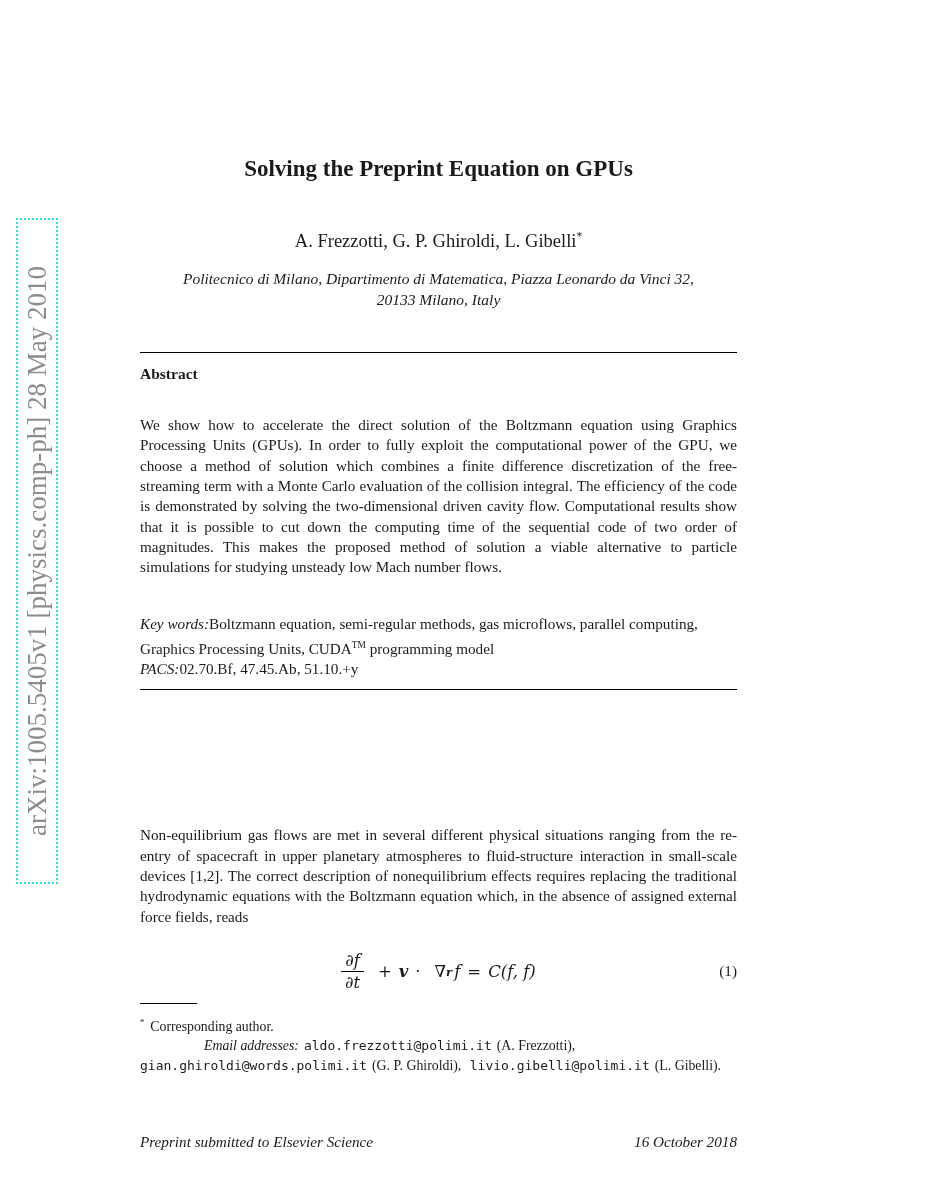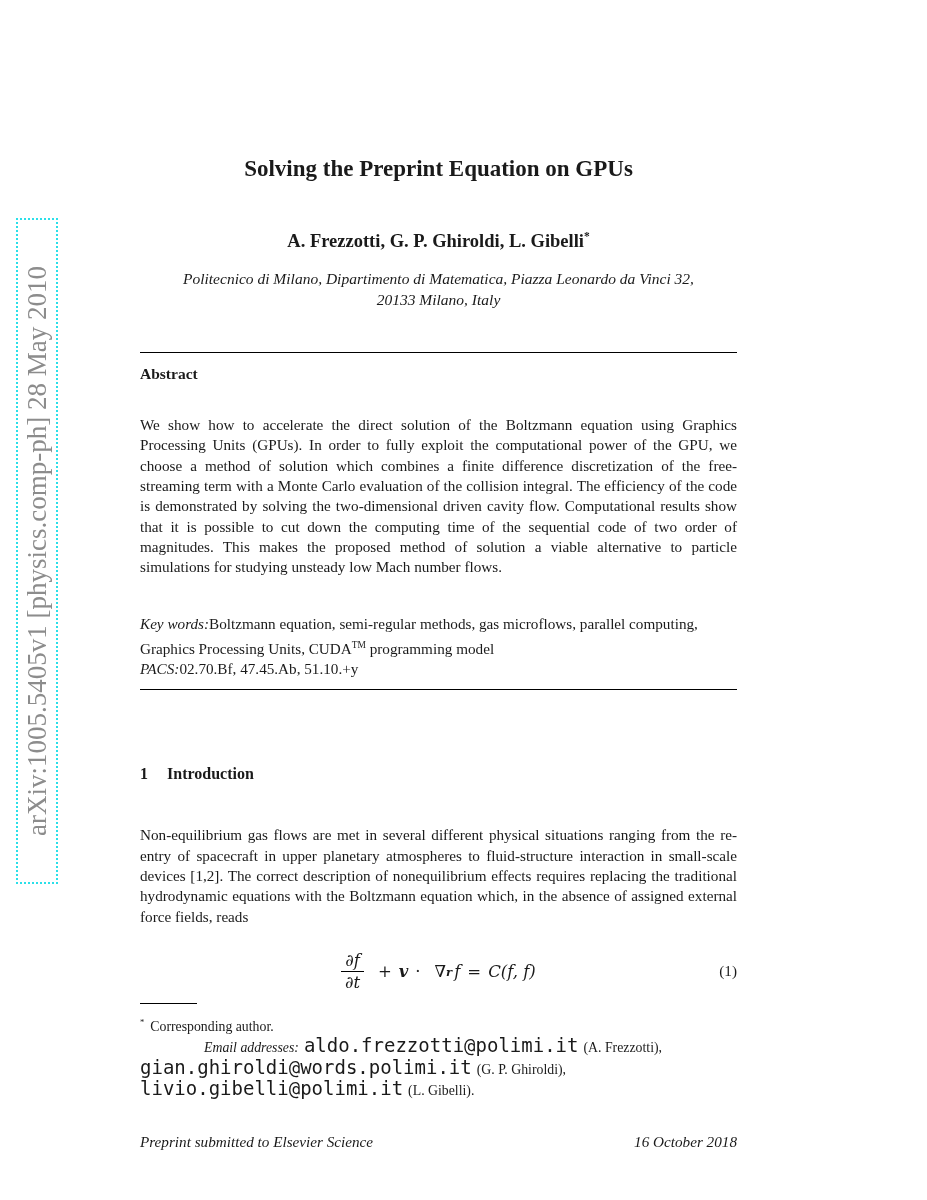--- a/index.html
+++ b/index.html
@@ -19,21 +19,21 @@
     transform:rotate(-90deg) translateX(-662px);
     text-align:center; line-height:38px;
     font-family:"Liberation Serif", serif;
     font-size:27px; color:#8c8c8c; white-space:nowrap;
   }
   
   .content { position:absolute; left:140px; top:0; width:597px; height:1200px; }
   .abs { position:absolute; left:0; width:100%; }
 
   .title { top:141px; text-align:center; font-weight:bold; font-size:23px; }
-  .authors { top:230px; text-align:center; font-size:18.5px;font-weight:bold; }
+  .authors { top:230px; text-align:center; font-size:18.5px; }
   .affiliation { top:268px; text-align:center; font-style:italic; font-size:15.5px; line-height:21px; }
 
   .rule { border-top:1.5px solid #000; height:0; }
   .rule-top { top:352px; }
   .rule-bottom { top:689px; }
 
   .abstract-heading { top:365px; font-weight:bold; font-size:15.5px; }
   .abstract-body { top:400px; font-size:15.2px; line-height:20.3px; text-align:justify; }
 
   .keywords { top:614px; font-size:15.2px; line-height:20.5px; }
@@ -55,21 +55,21 @@
   .bold-it { font-weight:bold; }
   .nabla { font-style:normal; margin-left:7px; }
   .sub-r { font-size:70%; vertical-align:sub; font-weight:bold; margin-right:2px; }
   .eq-number { position:absolute; right:0; top:962px; font-style:normal;
                font-family:"Liberation Serif", serif; font-size:15.2px; width:auto; left:auto; }
 
   
   .footnote-rule { top:1003px; width:57px; border-top:1px solid #000; }
   .footnote { top:1013px; font-size:13.8px; line-height:19.5px; }
   .fn-marker { font-size:62%; vertical-align:super; margin-right:6px; }
-  .fn-email { font-family:"DejaVu Sans Mono", monospace; font-size:19px; }
+  .fn-email { font-family:"DejaVu Sans Mono", monospace; font-size:13px; }
   .fn-label { font-style:italic; margin-right:5px;margin-left:48px; }
   .fn-indent { text-indent:16px; }
   .sp { margin-right:5px; }
 
   
   .footer { top:1133px; display:flex; justify-content:space-between;
             font-style:italic; font-size:15.2px; }
 </style>
 </head>
 <body>
@@ -99,23 +99,20 @@
 
     <p class="abs abstract-body">We show how to accelerate the direct solution of the Boltzmann equation using Graphics Processing Units (GPUs). In order to fully exploit the computational power of the GPU, we choose a method of solution which combines a finite difference discretization of the free-streaming term with a Monte Carlo evaluation of the collision integral. The efficiency of the code is demonstrated by solving the two-dimensional driven cavity flow. Computational results show that it is possible to cut down the computing time of the sequential code of two order of magnitudes. This makes the proposed method of solution a viable alternative to particle simulations for studying unsteady low Mach number flows.</p>
 
     <div class="abs keywords">
       <span class="kw-label">Key words:</span><span>Boltzmann equation, semi-regular methods, gas microflows, parallel computing, Graphics Processing Units, CUDA</span><sup class="tm">TM</sup> <span>programming model</span><br>
       <span class="pacs-label">PACS:</span><span>02.70.Bf, 47.45.Ab, 51.10.+y</span>
     </div>
 
     <div class="abs rule rule-bottom"></div>
 
-    <div class="abs section-heading">
-      <span class="section-number">1</span><span>Introduction</span>
-    </div>
 
     <p class="abs intro-body">Non-equilibrium gas flows are met in several different physical situations ranging from the re-entry of spacecraft in upper planetary atmospheres to fluid-structure interaction in small-scale devices [1,2]. The correct description of nonequilibrium effects requires replacing the traditional hydrodynamic equations with the Boltzmann equation which, in the absence of assigned external force fields, reads</p>
 
     <div class="abs equation">
       <span class="frac">
         <span class="frac-num">∂f</span>
         <span class="frac-den">∂t</span>
       </span>
       <span class="op">+</span>
       <span class="bold-it">v</span>

